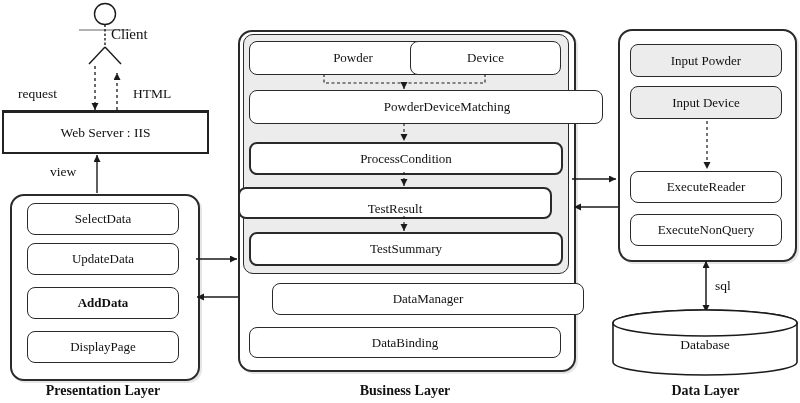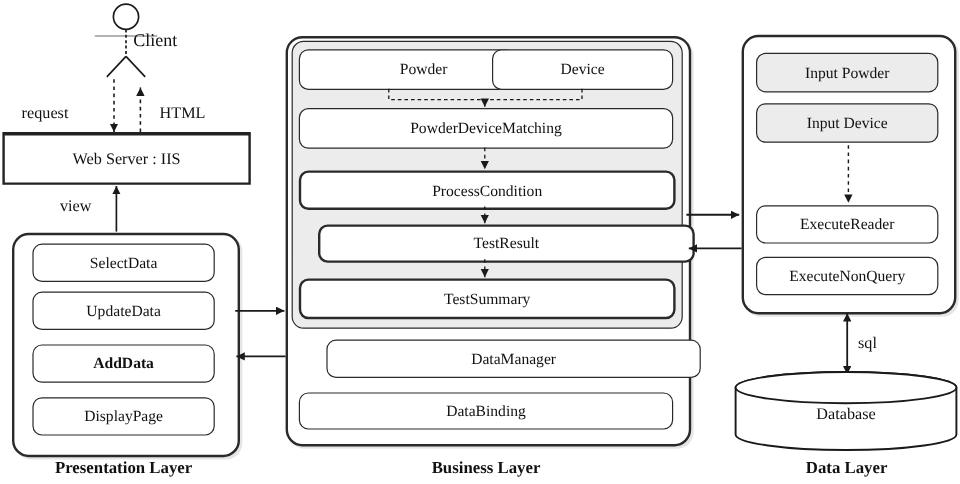--- a/index.html
+++ b/index.html
@@ -41,27 +41,27 @@
   <div class="title" style="left:10px;top:383px;width:186px;">Presentation Layer</div>
 
   <div class="container" style="left:238px;top:30px;width:334px;height:338px;"></div>
   <div class="inner-grey" style="left:243px;top:34px;width:324px;height:238px;"></div>
   <div class="node" style="left:249px;top:41px;width:150px;height:32px;padding-left:28px;">
        <span>Powder</span>
     </div>
   <div class="node" style="left:410px;top:41px;width:149px;height:32px;">
        <span>Device</span>
     </div>
-  <div class="node" style="left:249px;top:90px;width:310px;height:32px;">
+  <div class="node" style="left:249px;top:90px;width:310px;height:32px;padding-left:42px;">
        <span>PowderDeviceMatching</span>
     </div>
   <div class="node thick" style="left:249px;top:142px;width:310px;height:29px;">
        <span>ProcessCondition</span>
     </div>
-  <div class="node thick" style="left:265px;top:187px;width:310px;height:28px;">
+  <div class="node thick" style="left:238px;top:187px;width:310px;height:28px;align-items:flex-end;">
        <span>TestResult</span>
     </div>
   <div class="node thick" style="left:249px;top:232px;width:310px;height:30px;">
        <span>TestSummary</span>
     </div>
   <div class="node" style="left:249px;top:283px;width:310px;height:30px;margin-left:23px;">
        <span>DataManager</span>
     </div>
   <div class="node" style="left:249px;top:327px;width:310px;height:29px;">
        <span>DataBinding</span>

